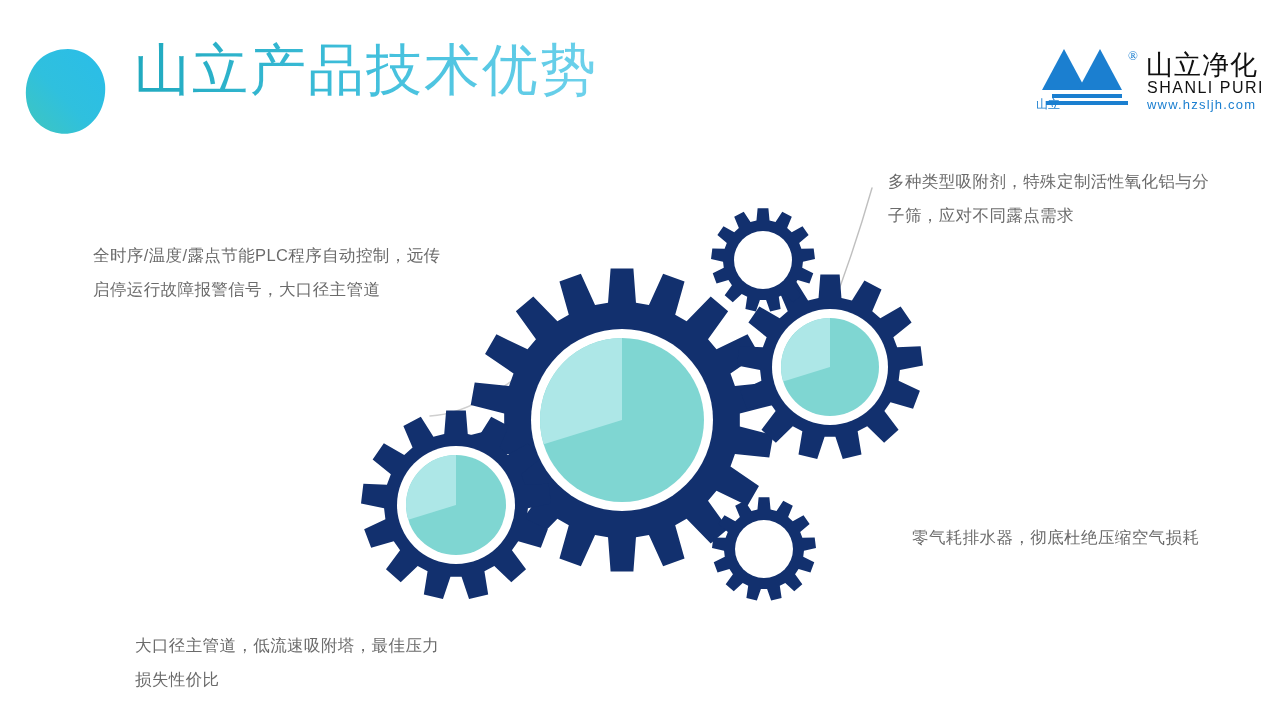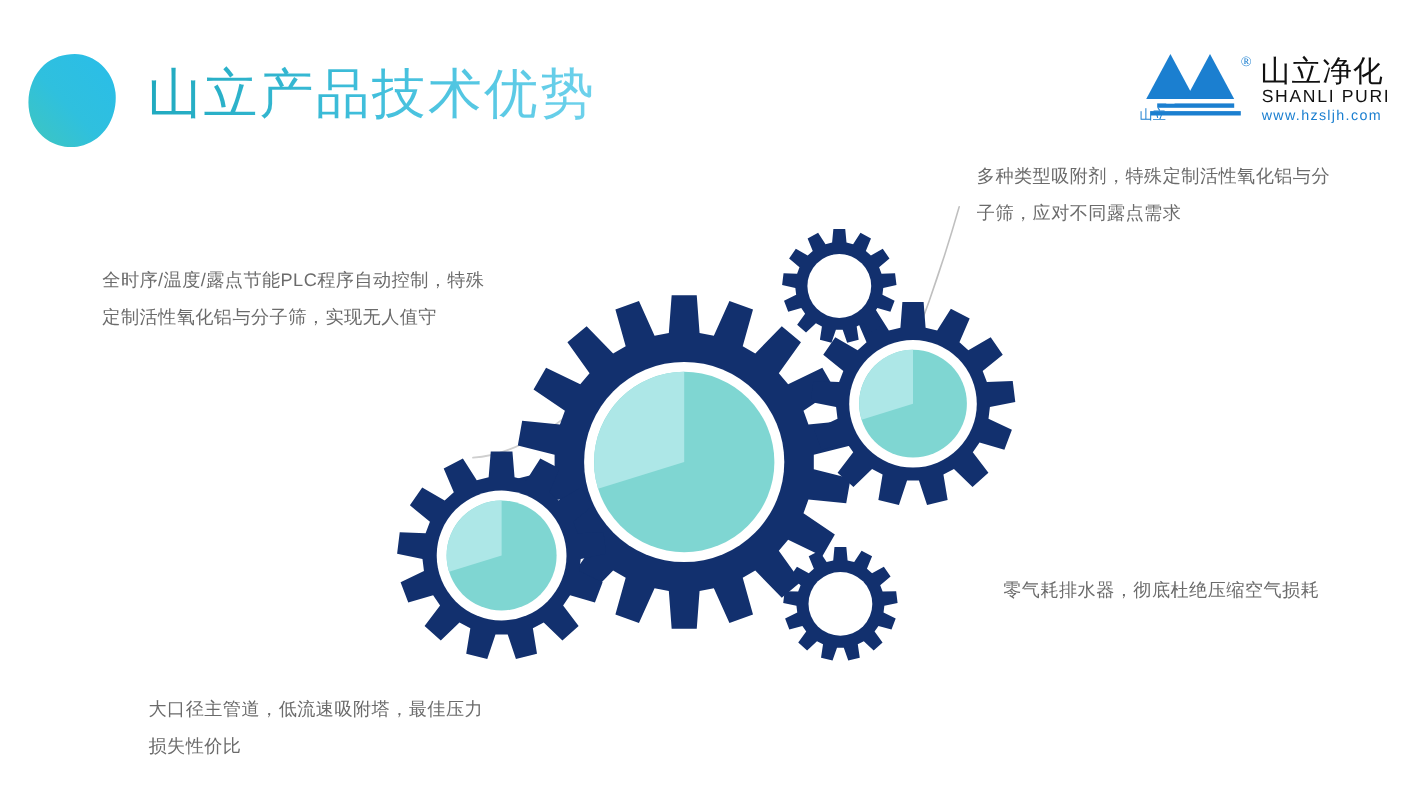--- a/index.html
+++ b/index.html
@@ -20,53 +20,52 @@
   #blob {
     position: absolute;
     left: 24px;
     top: 48px;
     width: 82px;
     height: 86px;
   }
   #slide-title {
     position: absolute;
     left: 134px;
-    top: 56px;
-    font-size: 49px;
+    top: 40px;
+    font-size: 56px;
     font-weight: 400;
     letter-spacing: 2px;
     line-height: 60px;
     background: linear-gradient(100deg, #1FA9BE 0%, #3FBEDB 48%, #6FD2EC 100%);
     -webkit-background-clip: text;
     background-clip: text;
     color: #34B6D2;
     -webkit-text-fill-color: transparent;
     white-space: nowrap;
-    font-family: Liberation Serif, serif;
   }
 
   
   #logo {
     position: absolute;
     right: 18px;
     top: 42px;
     width: 228px;
     height: 72px;
   }
 
   
   .callout {
     position: absolute;
     color: #6b6b6b;
     font-size: 16.5px;
     line-height: 34px;
     letter-spacing: 0.4px;
     white-space: pre-line;
   }
-  #callout-adsorbent { left: 888px; top: 143px; width: 330px; }
+  #callout-adsorbent { left: 888px; top: 164px; width: 330px; }
   #callout-plc       { left: 93px;  top: 238px; width: 352px; }
   #callout-pipe      { left: 135px; top: 628px; width: 310px; }
   #callout-drain     { left: 912px; top: 520px; width: 320px; }
 
   
   #gears {
     position: absolute;
     left: 0;
     top: 0;
     width: 1280px;
@@ -134,17 +133,17 @@
         <circle cx="830" cy="367" r="49" fill="#7FD6D2"></circle>
         <path d="M830 367 L830.00 318.00 A49 49 0 0 0 783.19 381.48 Z" fill="#ADE7E7"></path>
         <path d="M756.46 220.54L757.61 208.28L768.39 208.28L769.54 220.54L775.54 222.02L775.54 222.02L782.26 211.70L791.81 216.71L787.13 228.10L791.76 232.20L791.76 232.20L802.50 226.18L808.63 235.06L799.19 242.97L801.38 248.75L801.38 248.75L813.69 248.41L814.99 259.12L802.96 261.74L802.22 267.87L802.22 267.87L813.27 273.30L809.45 283.38L797.58 280.11L794.07 285.20L794.07 285.20L801.33 295.14L793.26 302.29L784.27 293.88L778.80 296.75L778.80 296.75L780.61 308.93L770.14 311.51L766.09 299.88L759.91 299.88L759.91 299.88L755.86 311.51L745.39 308.93L747.20 296.75L741.73 293.88L741.73 293.88L732.74 302.29L724.67 295.14L731.93 285.20L728.42 280.11L728.42 280.11L716.55 283.38L712.73 273.30L723.78 267.87L723.04 261.74L723.04 261.74L711.01 259.12L712.31 248.41L724.62 248.75L726.81 242.97L726.81 242.97L717.37 235.06L723.50 226.18L734.24 232.20L738.87 228.10L738.87 228.10L734.19 216.71L743.74 211.70L750.46 222.02L756.46 220.54Z" fill="#12306E"></path>
         <circle cx="763" cy="260" r="29" fill="#ffffff"></circle>
         <path d="M757.46 509.54L758.61 497.28L769.39 497.28L770.54 509.54L776.54 511.02L776.54 511.02L783.26 500.70L792.81 505.71L788.13 517.10L792.76 521.20L792.76 521.20L803.50 515.18L809.63 524.06L800.19 531.97L802.38 537.75L802.38 537.75L814.69 537.41L815.99 548.12L803.96 550.74L803.22 556.87L803.22 556.87L814.27 562.30L810.45 572.38L798.58 569.11L795.07 574.20L795.07 574.20L802.33 584.14L794.26 591.29L785.27 582.88L779.80 585.75L779.80 585.75L781.61 597.93L771.14 600.51L767.09 588.88L760.91 588.88L760.91 588.88L756.86 600.51L746.39 597.93L748.20 585.75L742.73 582.88L742.73 582.88L733.74 591.29L725.67 584.14L732.93 574.20L729.42 569.11L729.42 569.11L717.55 572.38L713.73 562.30L724.78 556.87L724.04 550.74L724.04 550.74L712.01 548.12L713.31 537.41L725.62 537.75L727.81 531.97L727.81 531.97L718.37 524.06L724.50 515.18L735.24 521.20L739.87 517.10L739.87 517.10L735.19 505.71L744.74 500.70L751.46 511.02L757.46 509.54Z" fill="#12306E"></path>
         <circle cx="764" cy="549" r="29" fill="#ffffff"></circle>
       </g>
   </svg>
 
   <div class="callout" id="callout-adsorbent">多种类型吸附剂，特殊定制活性氧化铝与分子筛，应对不同露点需求</div>
-  <div class="callout" id="callout-plc">全时序/温度/露点节能PLC程序自动控制，特殊定制活性氧化铝与分子筛，实现无人值守</div>
+  <div class="callout" id="callout-plc">全时序/温度/露点节能PLC程序自动控制，远传启停运行故障报警信号，大口径主管道</div>
   <div class="callout" id="callout-pipe">大口径主管道，低流速吸附塔，最佳压力损失性价比</div>
   <div class="callout" id="callout-drain">零气耗排水器，彻底杜绝压缩空气损耗</div>
 
 </div>
 
 </body></html>

